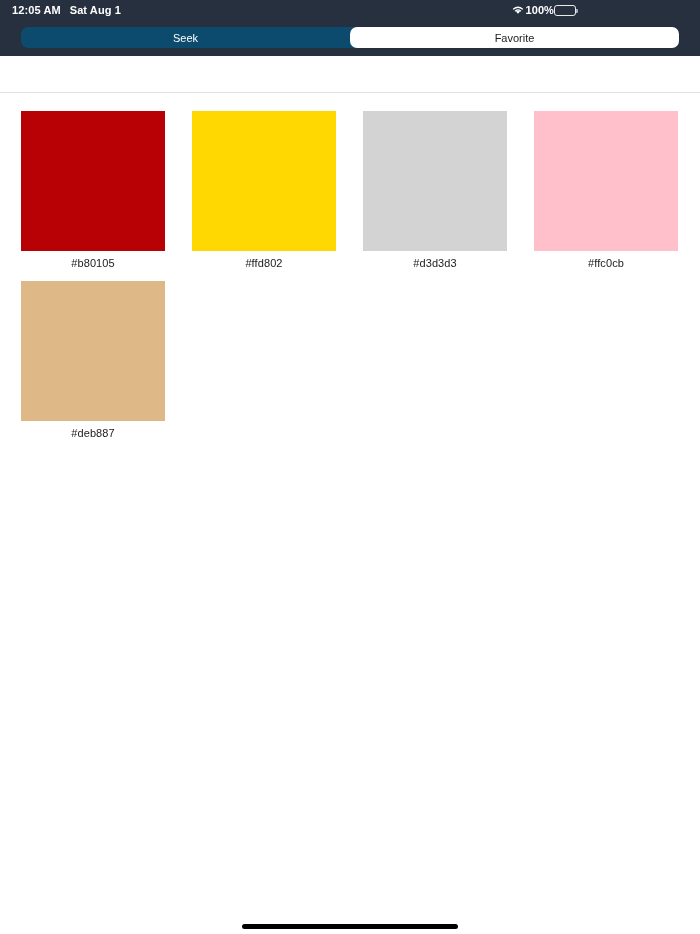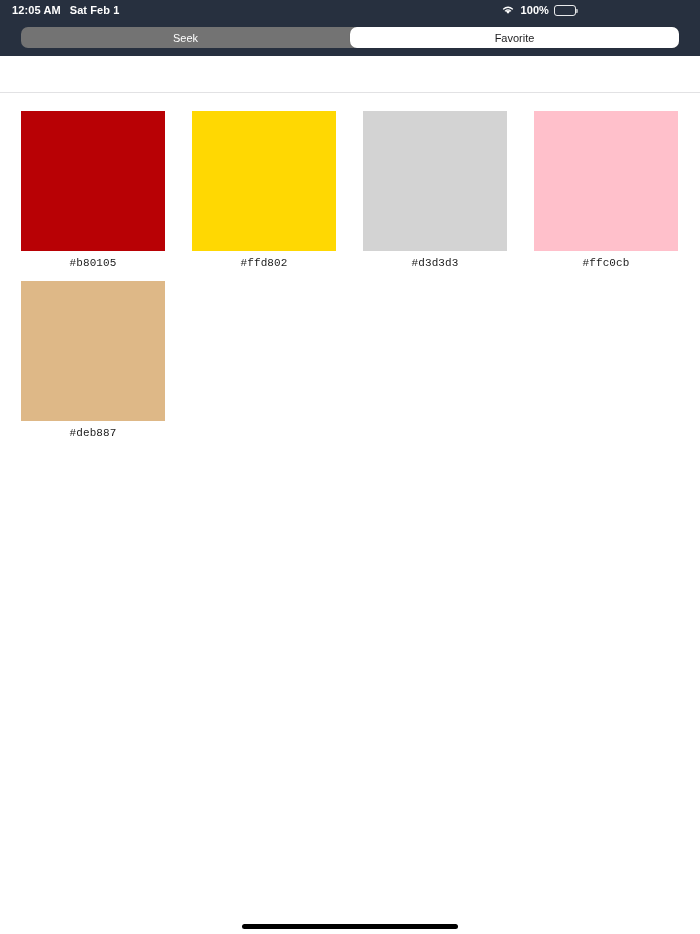--- a/index.html
+++ b/index.html
@@ -42,21 +42,20 @@
   }
   .status-left {
     display: flex;
     align-items: center;
     gap: 9px;
     white-space: nowrap;
   }
   .status-right {
     display: flex;
     align-items: center;
-    gap: 5px;
     white-space: nowrap;
   }
   .wifi-icon { display: block; }
   .battery {
     position: relative;
     width: 22px;
     height: 11px;
     border: 1px solid rgba(255,255,255,0.9);
     border-radius: 3px;
     box-sizing: border-box;
@@ -150,21 +149,20 @@
     height: 140px;
     display: block;
   }
   .swatch-label {
     margin-top: 5px;
     font-size: 11px;
     line-height: 15px;
     color: #1b1b1b;
     text-align: center;
     letter-spacing: 0.1px;
-    font-family: Liberation Mono, monospace;
   }
 
   
   .home-indicator {
     position: absolute;
     left: 242px;
     top: 924px;
     width: 216px;
     height: 5px;
     background: #000000;
@@ -172,38 +170,38 @@
   }
 </style>
 </head>
 <body>
 
 <div class="nav-region" style="background: rgb(39, 48, 63);">
 
   <div class="status-bar">
     <div class="status-left">
       <span>12:05 AM</span>
-      <span>Sat Feb 1</span>
+      <span>Sat Aug 1</span>
     </div>
     <div class="status-right">
       <span class="wifi-icon">
         <svg width="14" height="11" viewBox="0 0 14 11" aria-hidden="true">
           <path d="M7 9.7 L9 7.4 A3.1 3.1 0 0 0 5 7.4 Z" fill="#ffffff"></path>
           <path d="M2.6 4.9 A6.6 6.6 0 0 1 11.4 4.9" fill="none" stroke="#ffffff" stroke-width="1.4" stroke-linecap="round"></path>
           <path d="M4.4 6.9 A4.1 4.1 0 0 1 9.6 6.9" fill="none" stroke="#ffffff" stroke-width="1.3" stroke-linecap="round"></path>
         </svg>
       </span>
       <span>100%</span>
       <span class="battery">
         <span class="battery-fill"></span>
       </span>
     </div>
   </div>
 
-  <div class="segmented" style="background: #737373;">
+  <div class="segmented" style="background: #0c4a6e;">
     <div class="segment">
       <span>Seek</span>
     </div>
     <div class="segment selected" style="background: rgb(255, 255, 255); justify-content: center;">
       <span>Favorite</span>
     </div>
   </div>
 </div>
 
 <div class="header-strip"></div>

